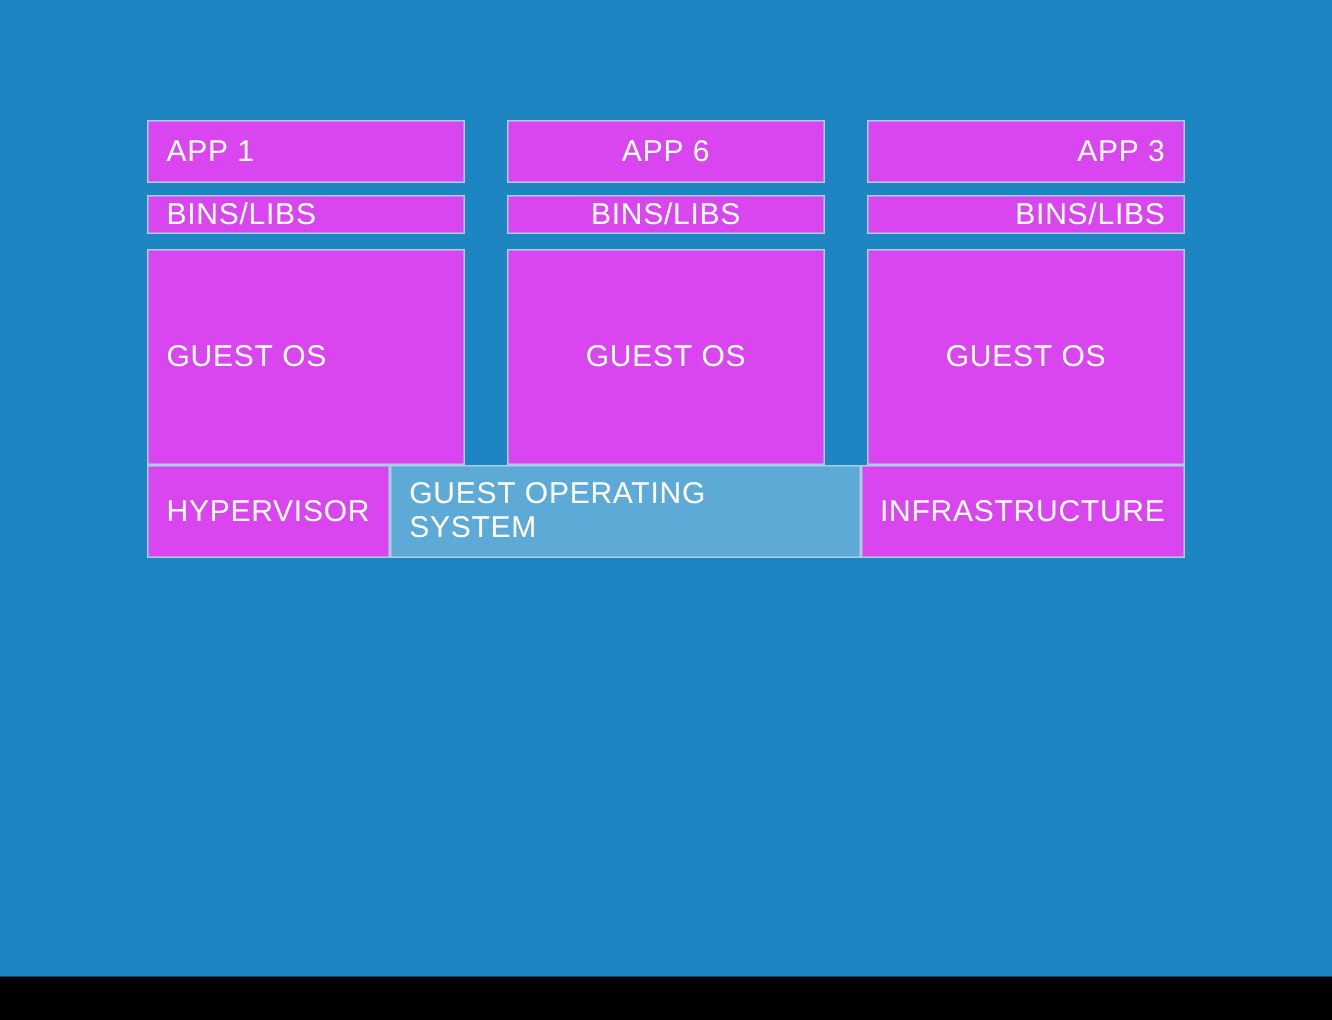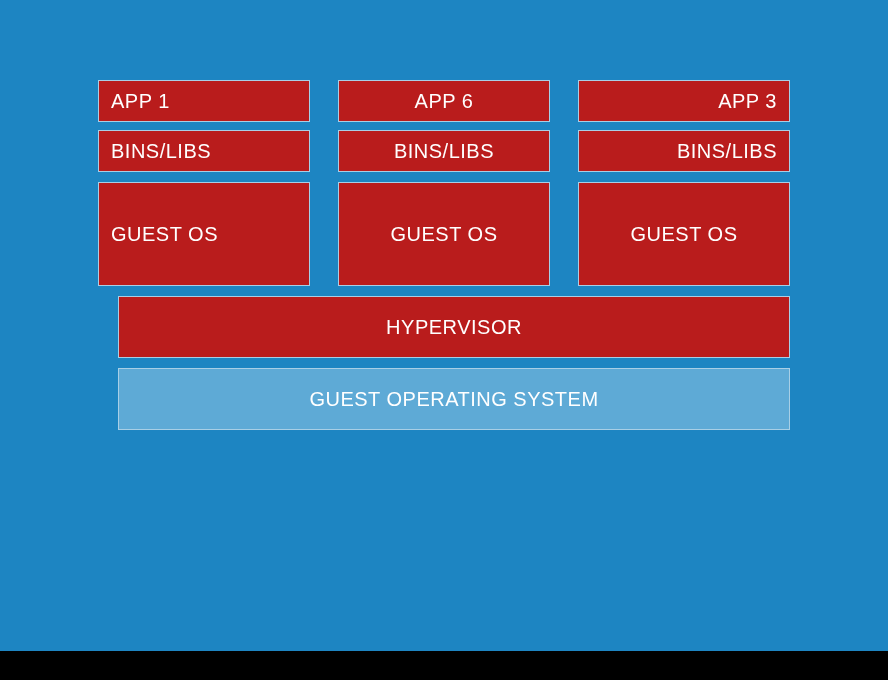--- a/index.html
+++ b/index.html
@@ -27,21 +27,21 @@
       justify-content: space-between;
       gap: 28px;
     }
     .col {
       flex: 1;
       display: flex;
       flex-direction: column;
     }
     .box {
       border: 1.5px solid #a8cfe6;
-      background: #b91c1c;
+      background: #d946ef;
       color: #ffffff;
       font-size: 20px;
       font-weight: 400;
       letter-spacing: 0.5px;
       display: flex;
       align-items: center;
       justify-content: center;
       padding: 0 12px;
     }
     .box.left {
@@ -49,35 +49,33 @@
     }
     .box.right {
       justify-content: flex-end;
       padding-left: 40px;
     }
     .app {
       height: 42px;
       margin-bottom: 8px;
     }
     .bins {
-      height: 42px;
+      height: 26px;
       margin-bottom: 10px;
     }
     .guest {
-      height: 104px;
-      margin-bottom: 10px;
+      height: 144px;
     }
     .full-row {
       height: 62px;
       margin-bottom: 10px;
     }
     .stack {
       display: flex;
-      flex-direction: column;
-      margin-left: 20px;
+      flex-direction: row;
     }
     .host {
       background: #5eaad6;
     }
   </style>
 </head>
 <body>
 
 <div class="diagram">
   <div class="columns">
@@ -93,14 +91,15 @@
     </div>
     <div class="col">
       <div class="box app right">APP 3</div>
       <div class="box bins right">BINS/LIBS</div>
       <div class="box guest">GUEST OS</div>
     </div>
   </div>
   <div class="stack">
     <div class="box full-row">HYPERVISOR</div>
     <div class="box full-row host">GUEST OPERATING SYSTEM</div>
+    <div class="box full-row">INFRASTRUCTURE</div>
   </div>
 </div>
 
 </body></html>

